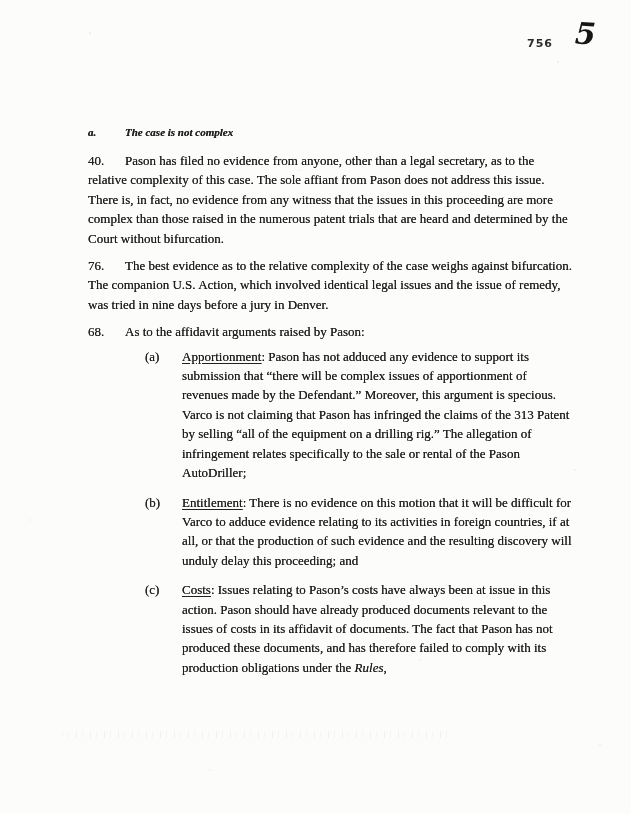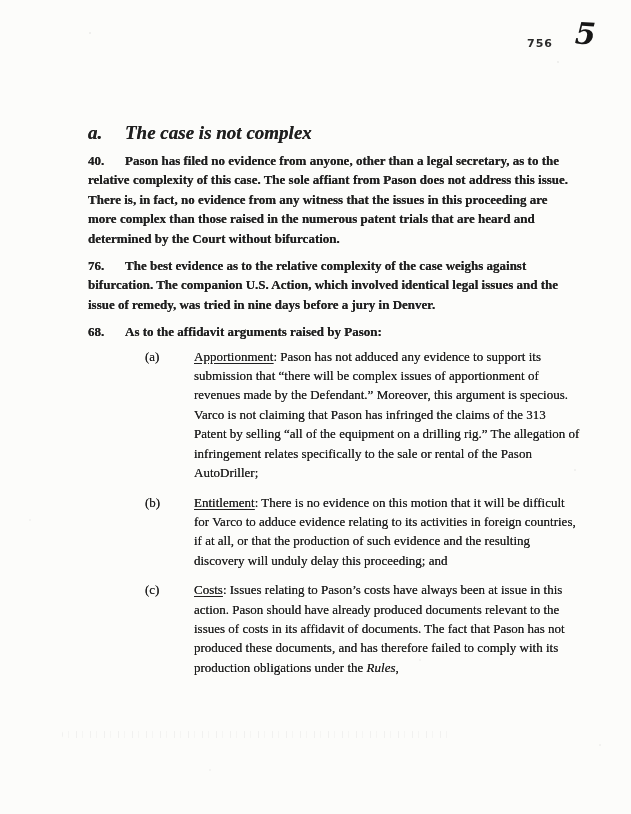--- a/index.html
+++ b/index.html
@@ -63,45 +63,44 @@
   .content {
     position: absolute;
     left: 88px;
     top: 123px;
     width: 492px;
     text-shadow: 0 0 0.6px rgba(25,25,25,0.85);
   }
 
   .heading {
     margin: 0 0 9px 0;
-    font-size: 19px;
+    font-size: 11px;
     line-height: 19px;
     font-weight: bold;
     font-style: italic;
   }
   .heading-label { display: inline-block; width: 37px; font-style: italic; }
 
   .para {
     width: 484px;
     margin: 0 0 8px 0;
     font-size: 13px;
     line-height: 19.4px;
-    font-weight: bold;
   }
   .para-number { display: inline-block; width: 37px; }
   .para-42 { margin-bottom: 5px; }
 
   .subitem {
     display: flex;
     margin: 0 0 10px 57px;
     font-size: 13px;
     line-height: 19.4px;
   }
   .subitem-label { width: 37px; flex: none; }
-  .subitem-text { width: 394px; margin-left: 12px; }
+  .subitem-text { width: 394px; }
   .term { text-decoration: underline; text-underline-offset: 2px; }
   .italic-word { font-style: italic; }
 </style>
 </head>
 <body>
 
 <div class="page">
 
   <div class="stamp-number">756</div>
   <div class="handwritten-number">5</div>

